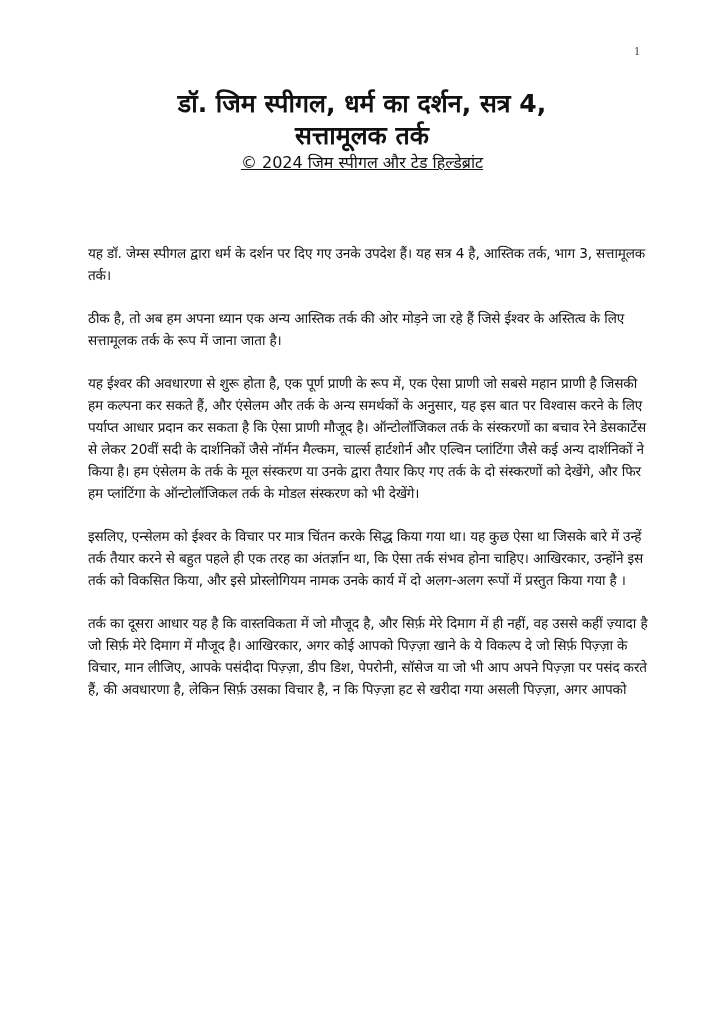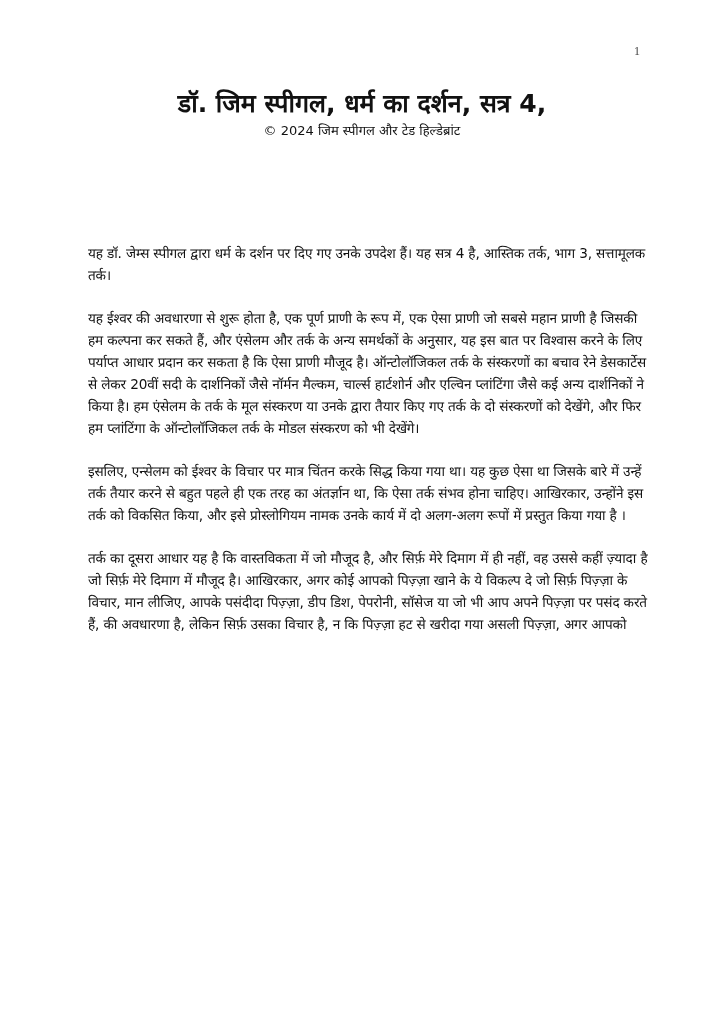--- a/index.html
+++ b/index.html
@@ -2,32 +2,34 @@
 <html><head>
 <meta charset="utf-8">
 <style>
   html, body { margin: 0; padding: 0; background: #ffffff; }
   body { width: 724px; height: 1024px; position: relative; overflow: hidden;
          font-family: "DejaVu Sans", "Liberation Sans", sans-serif; color: #111; }
   .page-number { position: absolute; top: 44px; left: 634px; font-family: "Liberation Serif", serif;
                  font-size: 12px; color: #444; }
   .title-block { position: absolute; top: 88px; left: 0; width: 724px; text-align: center; }
   .title-line { font-size: 25px; font-weight: bold; line-height: 32px; margin: 0; }
-  .copyright { font-size: 13px; line-height: 18px; margin-top: 2px; }
+  .copyright { font-size: 16px; line-height: 18px; margin-top: 2px; text-decoration: underline; }
   .body { position: absolute; top: 242px; left: 88px; width: 560px; }
   .para { font-size: 13.6px; line-height: 22px; margin: 0 0 21px 0; letter-spacing: -0.15px; }
 </style>
 </head>
 <body>
 
 <div class="page-number">1</div>
 
 <div class="title-block">
   <p class="title-line">डॉ. जिम स्पीगल, धर्म का दर्शन, सत्र 4,</p>
+  <p class="title-line">सत्तामूलक तर्क</p>
   <div class="copyright">© 2024 जिम स्पीगल और टेड हिल्डेब्रांट</div>
 </div>
 
 <div class="body">
   <p class="para">यह डॉ. जेम्स स्पीगल द्वारा धर्म के दर्शन पर दिए गए उनके उपदेश हैं। यह सत्र 4 है, आस्तिक तर्क, भाग 3, सत्तामूलक तर्क।</p>
+  <p class="para">ठीक है, तो अब हम अपना ध्यान एक अन्य आस्तिक तर्क की ओर मोड़ने जा रहे हैं जिसे ईश्वर के अस्तित्व के लिए सत्तामूलक तर्क के रूप में जाना जाता है।</p>
   <p class="para">यह ईश्वर की अवधारणा से शुरू होता है, एक पूर्ण प्राणी के रूप में, एक ऐसा प्राणी जो सबसे महान प्राणी है जिसकी हम कल्पना कर सकते हैं, और एंसेलम और तर्क के अन्य समर्थकों के अनुसार, यह इस बात पर विश्वास करने के लिए पर्याप्त आधार प्रदान कर सकता है कि ऐसा प्राणी मौजूद है। ऑन्टोलॉजिकल तर्क के संस्करणों का बचाव रेने डेसकार्टेस से लेकर 20वीं सदी के दार्शनिकों जैसे नॉर्मन मैल्कम, चार्ल्स हार्टशोर्न और एल्विन प्लांटिंगा जैसे कई अन्य दार्शनिकों ने किया है। हम एंसेलम के तर्क के मूल संस्करण या उनके द्वारा तैयार किए गए तर्क के दो संस्करणों को देखेंगे, और फिर हम प्लांटिंगा के ऑन्टोलॉजिकल तर्क के मोडल संस्करण को भी देखेंगे।</p>
   <p class="para">इसलिए, एन्सेलम को ईश्वर के विचार पर मात्र चिंतन करके सिद्ध किया गया था। यह कुछ ऐसा था जिसके बारे में उन्हें तर्क तैयार करने से बहुत पहले ही एक तरह का अंतर्ज्ञान था, कि ऐसा तर्क संभव होना चाहिए। आखिरकार, उन्होंने इस तर्क को विकसित किया, और इसे प्रोस्लोगियम नामक उनके कार्य में दो अलग-अलग रूपों में प्रस्तुत किया गया है ।</p>
   <p class="para">तर्क का दूसरा आधार यह है कि वास्तविकता में जो मौजूद है, और सिर्फ़ मेरे दिमाग में ही नहीं, वह उससे कहीं ज़्यादा है जो सिर्फ़ मेरे दिमाग में मौजूद है। आखिरकार, अगर कोई आपको पिज़्ज़ा खाने के ये विकल्प दे जो सिर्फ़ पिज़्ज़ा के विचार, मान लीजिए, आपके पसंदीदा पिज़्ज़ा, डीप डिश, पेपरोनी, सॉसेज या जो भी आप अपने पिज़्ज़ा पर पसंद करते हैं, की अवधारणा है, लेकिन सिर्फ़ उसका विचार है, न कि पिज़्ज़ा हट से खरीदा गया असली पिज़्ज़ा, अगर आपको</p>
 </div>
 
 </body></html>

